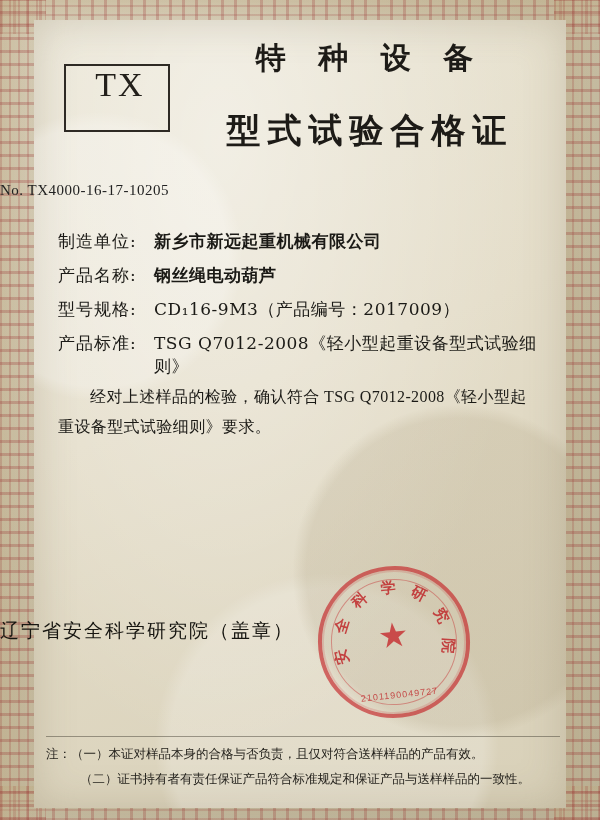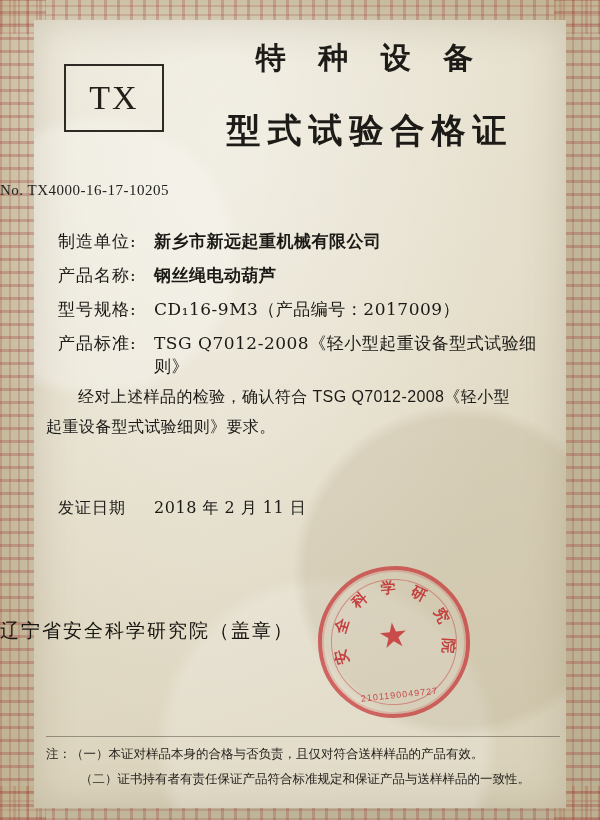--- a/index.html
+++ b/index.html
@@ -65,21 +65,21 @@
       radial-gradient(circle at 55% 92%, rgba(255,255,255,0.2) 0 20%, rgba(255,255,255,0) 22%);
     pointer-events: none;
   }
 
   
   .tx-box {
     position: absolute;
     left: 64px; top: 64px;
     width: 96px; height: 64px;
     border: 2px solid #2e2a24;
-    display: flex; align-items: center; justify-content: center;
+    display: flex; align-items: flex-start; justify-content: center; padding-left: 6px;
   }
   .tx-box .tx-text {
     font-family: "Liberation Serif", serif;
     font-size: 34px;
     letter-spacing: 2px;
     color: #23201b;
   }
 
   
   .title1, .title2 {
@@ -136,28 +136,28 @@
   .field-value {
     font-family: "DejaVu Serif", serif;
     font-weight: bold;
     letter-spacing: 0.5px;
   }
   .field-value.normal { font-weight: normal; }
 
   
   .body-para {
     position: absolute;
-    left: 46px;
+    left: 58px;
     top: 382px;
     width: 480px;
     font-size: 16px;
     line-height: 30px;
     color: #1b1a16;
     text-indent: 32px;
-    font-family: Liberation Sans, sans-serif;
+    font-family: Liberation Serif, serif;
     letter-spacing: 0.4px;
   }
 
   
   .issue-row {
     position: absolute;
     left: 58px;
     top: 498px;
     font-size: 16px;
     color: #1b1a16;
@@ -284,24 +284,20 @@
       <span class="field-value normal">CD₁16-9M3（产品编号：2017009）</span>
     </div>
     <div class="field-row">
       <span class="field-label">产品标准:</span>
       <span class="field-value normal">TSG  Q7012-2008《轻小型起重设备型式试验细则》</span>
     </div>
   </div>
 
   <div class="body-para">经对上述样品的检验，确认符合 TSG Q7012-2008《轻小型起重设备型式试验细则》要求。</div>
 
-  <div class="issue-row">
-    <span>发证日期</span>
-    <span class="issue-date">2018 年 2 月 11 日</span>
-  </div>
 
   <div class="issuer">辽宁省安全科学研究院（盖章）</div>
 
   <div class="seal">
     <div class="inner-ring"></div>
     <div class="arc-text" id="seal-arc">
         <span style="transform: translate(-53.1796px, 9.377px) rotate(260deg) translate(-50%, -50%);">安</span>
         <span style="transform: translate(-49.5837px, -21.3883px) rotate(293.333deg) translate(-50%, -50%);">全</span>
         <span style="transform: translate(-29.6735px, -45.1163px) rotate(326.667deg) translate(-50%, -50%);">科</span>
         <span style="transform: translate(-9.91964e-15px, -54px) rotate(360deg) translate(-50%, -50%);">学</span>

